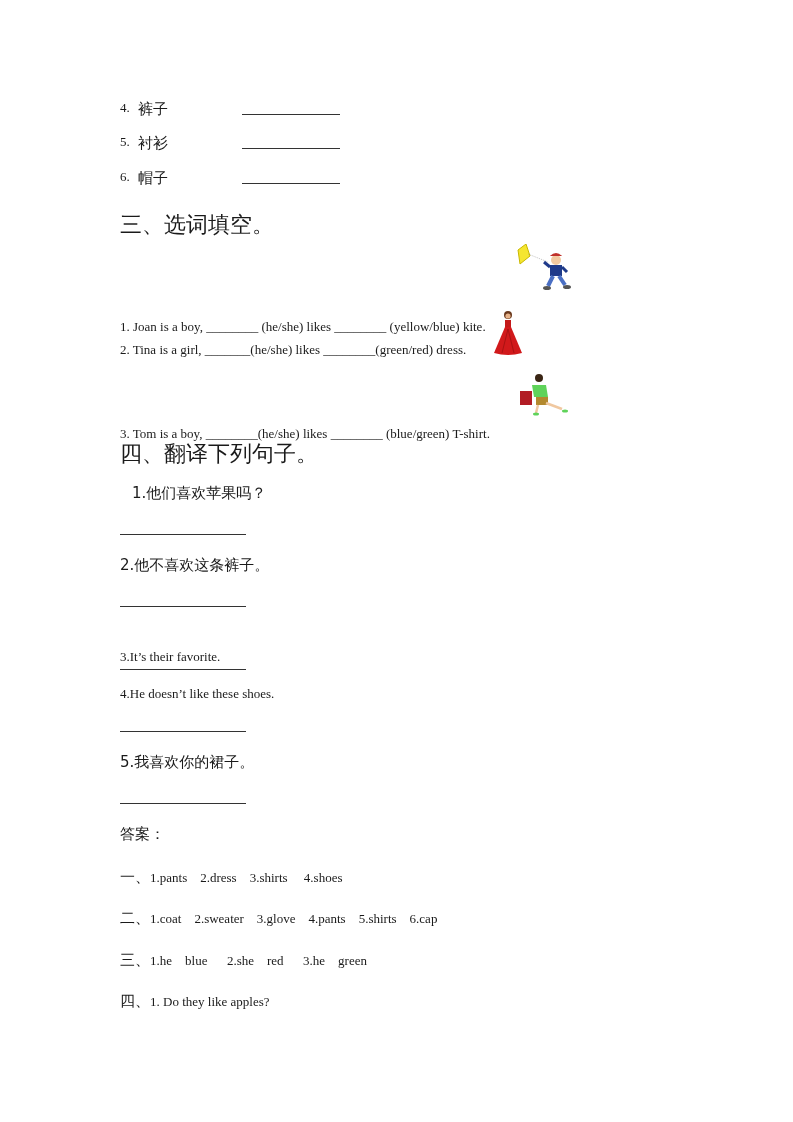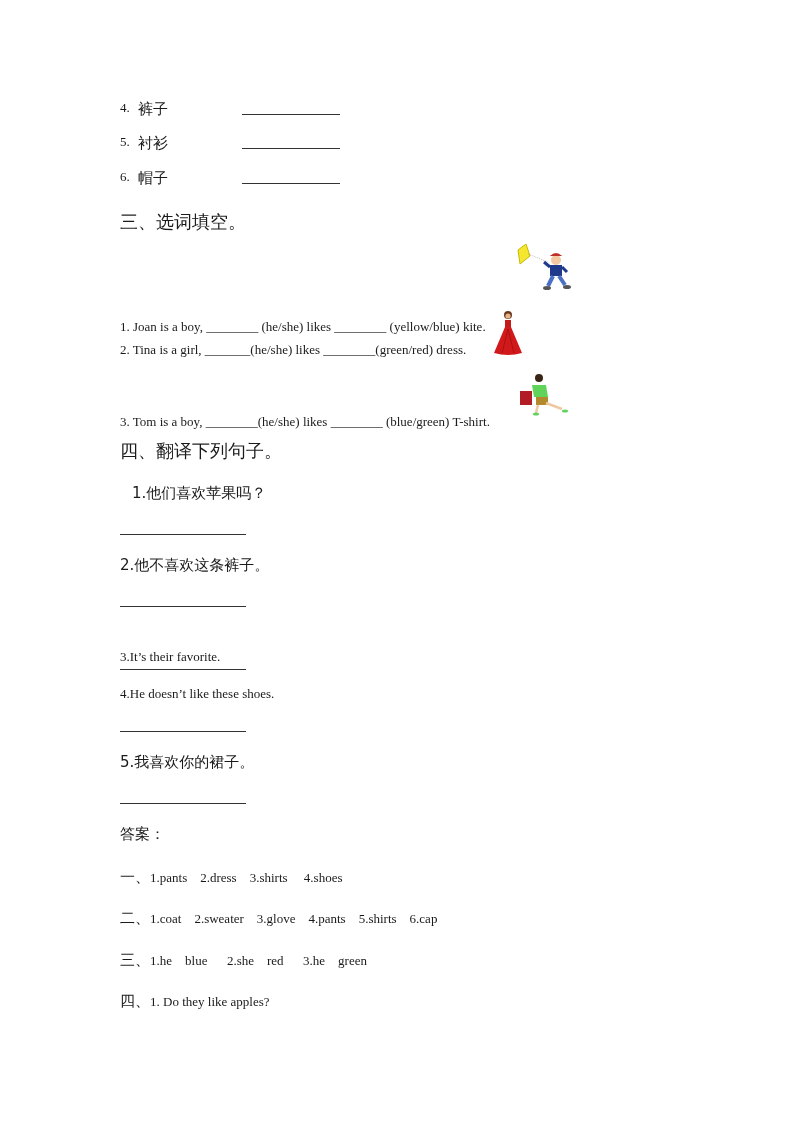--- a/index.html
+++ b/index.html
@@ -1,20 +1,20 @@
 <!DOCTYPE html>
 <html><head>
 <meta charset="utf-8">
 <style>
   html, body { margin: 0; padding: 0; background: #ffffff; }
   body { width: 793px; height: 1122px; position: relative; overflow: hidden;
          font-family: "Liberation Serif", "DejaVu Serif", serif; color: #1a1a1a; }
   .abs { position: absolute; white-space: nowrap; }
   .t13 { font-size: 13px; }
-  .heading { font-size: 18px; font-family: "DejaVu Sans", sans-serif; }
+  .heading { font-size: 22px; font-family: "DejaVu Sans", sans-serif; }
   .heading.bold { font-weight: normal; }
   .cn { font-family: "DejaVu Sans", sans-serif; font-size: 15px; }
   .line { position: absolute; height: 0; border-top: 1px solid #333; }
   .art { position: absolute; }
 </style>
 </head>
 <body>
 
 <div>
   <span class="abs t13" style="left:120px;top:100px;">4.</span>
@@ -52,21 +52,21 @@
 <div class="abs t13" style="left:120px;top:342px;">2. Tina is a girl, _______(he/she) likes ________(green/red) dress.</div>
 <svg class="art" style="left:492px;top:309px;" width="32" height="48" viewBox="0 0 32 48">
   <circle cx="16" cy="6" r="4" fill="#6b3a1e"></circle>
   <circle cx="16" cy="7" r="2.6" fill="#e8b48a"></circle>
   <rect x="13" y="11" width="6" height="8" fill="#c41a1a"></rect>
   <path d="M13,18 L2,44 Q16,48 30,44 L19,18 Z" fill="#d1191b"></path>
   <path d="M16,20 L10,44" stroke="#9e1010" stroke-width="0.8"></path>
   <path d="M16,20 L22,44" stroke="#9e1010" stroke-width="0.8"></path>
 </svg>
 
-<div class="abs t13" style="left:120px;top:414px;">3. Tom is a boy, ________(he/she) likes ________ (blue/green) T-shirt.</div>
+<div class="abs t13" style="left:120px;top:426px;">3. Tom is a boy, ________(he/she) likes ________ (blue/green) T-shirt.</div>
 <svg class="art" style="left:518px;top:373px;" width="54" height="44" viewBox="0 0 54 44">
   <circle cx="21" cy="5" r="4" fill="#3a2514"></circle>
   <rect x="2" y="18" width="12" height="14" fill="#b21c24"></rect>
   <path d="M14,12 L28,12 L30,24 L16,24 Z" fill="#5fd35a"></path>
   <rect x="18" y="24" width="12" height="8" fill="#b3892e"></rect>
   <line x1="20" y1="32" x2="18" y2="40" stroke="#f0c8a0" stroke-width="2.5"></line>
   <line x1="28" y1="30" x2="44" y2="36" stroke="#f0c8a0" stroke-width="2.5"></line>
   <ellipse cx="18" cy="41" rx="3" ry="1.5" fill="#5fd35a"></ellipse>
   <ellipse cx="47" cy="38" rx="3" ry="1.5" fill="#5fd35a"></ellipse>
 </svg>

